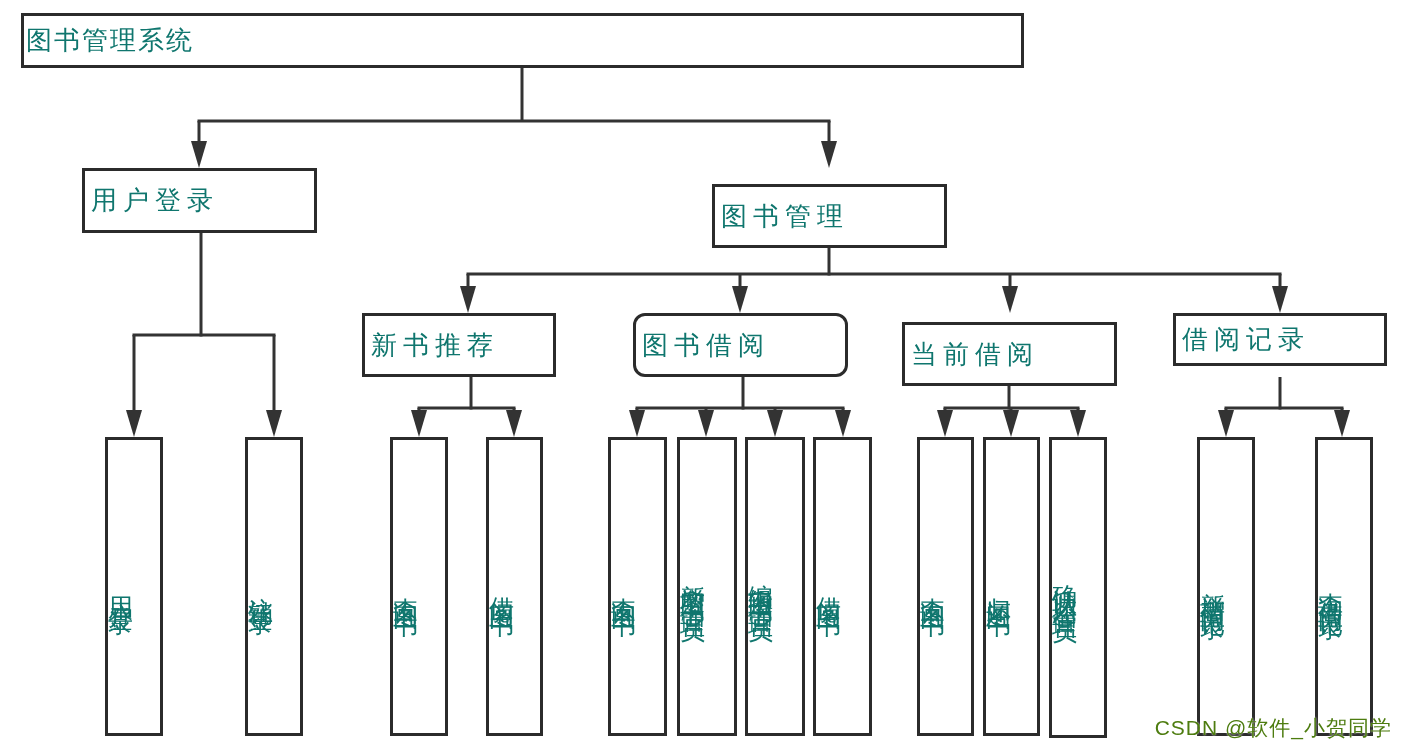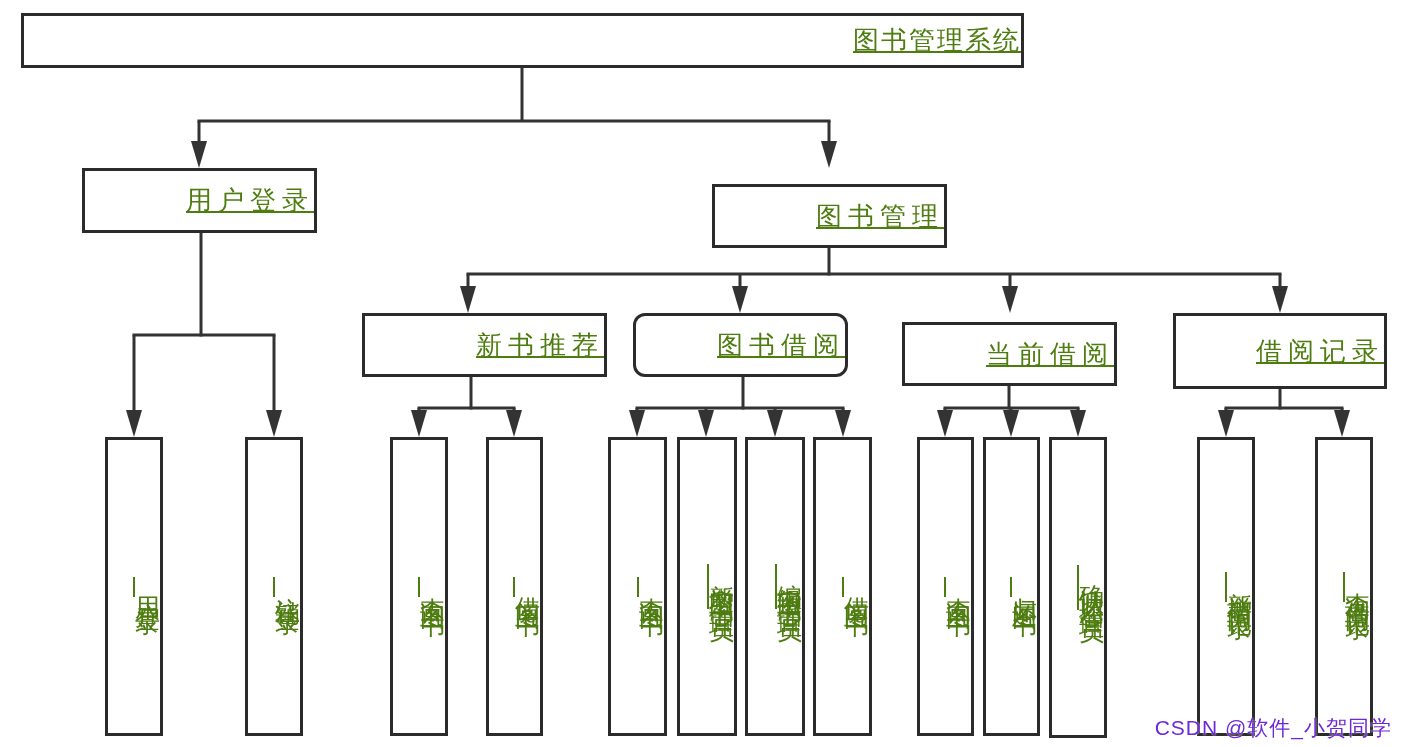--- a/index.html
+++ b/index.html
@@ -20,23 +20,22 @@
     left: 0; top: 0;
     width: 1405px; height: 747px;
   }
   .node {
     position: absolute;
     box-sizing: border-box;
     border: 3px solid #2b2b2b;
     background: #ffffff;
     display: flex;
     align-items: center;
-    justify-content: flex-end;
-    color: #4d7c0f;
-    text-decoration: underline;
+    justify-content: flex-start;
+    color: #0f766e;
   }
   .node.h span {
     font-size: 26px;
     letter-spacing: 6px;
     text-indent: 6px;
     white-space: nowrap;
   }
   .node.root span {
     letter-spacing: 2px;
     text-indent: 2px;
@@ -46,21 +45,21 @@
     font-size: 25px;
     letter-spacing: 5px;
     line-height: 1;
     white-space: nowrap;
   }
   .watermark {
     position: absolute;
     right: 13px;
     bottom: 5px;
     font-size: 21px;
-    color: #6d28d9;
+    color: #4d7c0f;
     text-shadow: 0 0 2px #ffffff;
     letter-spacing: 1px;
     white-space: nowrap;
   }
 </style>
 </head>
 <body>
 
 <div class="canvas">
 
@@ -134,30 +133,30 @@
     <span>图书管理系统</span>
   </div>
 
   <div class="node h" style="left:82px; top:168px; width:235px; height:65px;">
     <span>用户登录</span>
   </div>
   <div class="node h" style="left:712px; top:184px; width:235px; height:64px;">
     <span>图书管理</span>
   </div>
 
-  <div class="node h" style="left:362px; top:313px; width:245px; height:64px;">
+  <div class="node h" style="left:362px; top:313px; width:194px; height:64px;">
     <span>新书推荐</span>
   </div>
   <div class="node h" style="left:633px; top:313px; width:215px; height:64px;border-radius:12px;">
     <span>图书借阅</span>
   </div>
   <div class="node h" style="left:902px; top:322px; width:215px; height:64px;">
     <span>当前借阅</span>
   </div>
-  <div class="node h" style="left:1173px; top:313px; width:214px; height:76px;">
+  <div class="node h" style="left:1173px; top:313px; width:214px; height:53px;">
     <span>借阅记录</span>
   </div>
 
   <div class="node v" style="left:105px; top:437px; width:58px; height:299px;">
     <span>用户登录</span>
   </div>
   <div class="node v" style="left:245px; top:437px; width:58px; height:299px;">
     <span>注销登录</span>
   </div>
 

